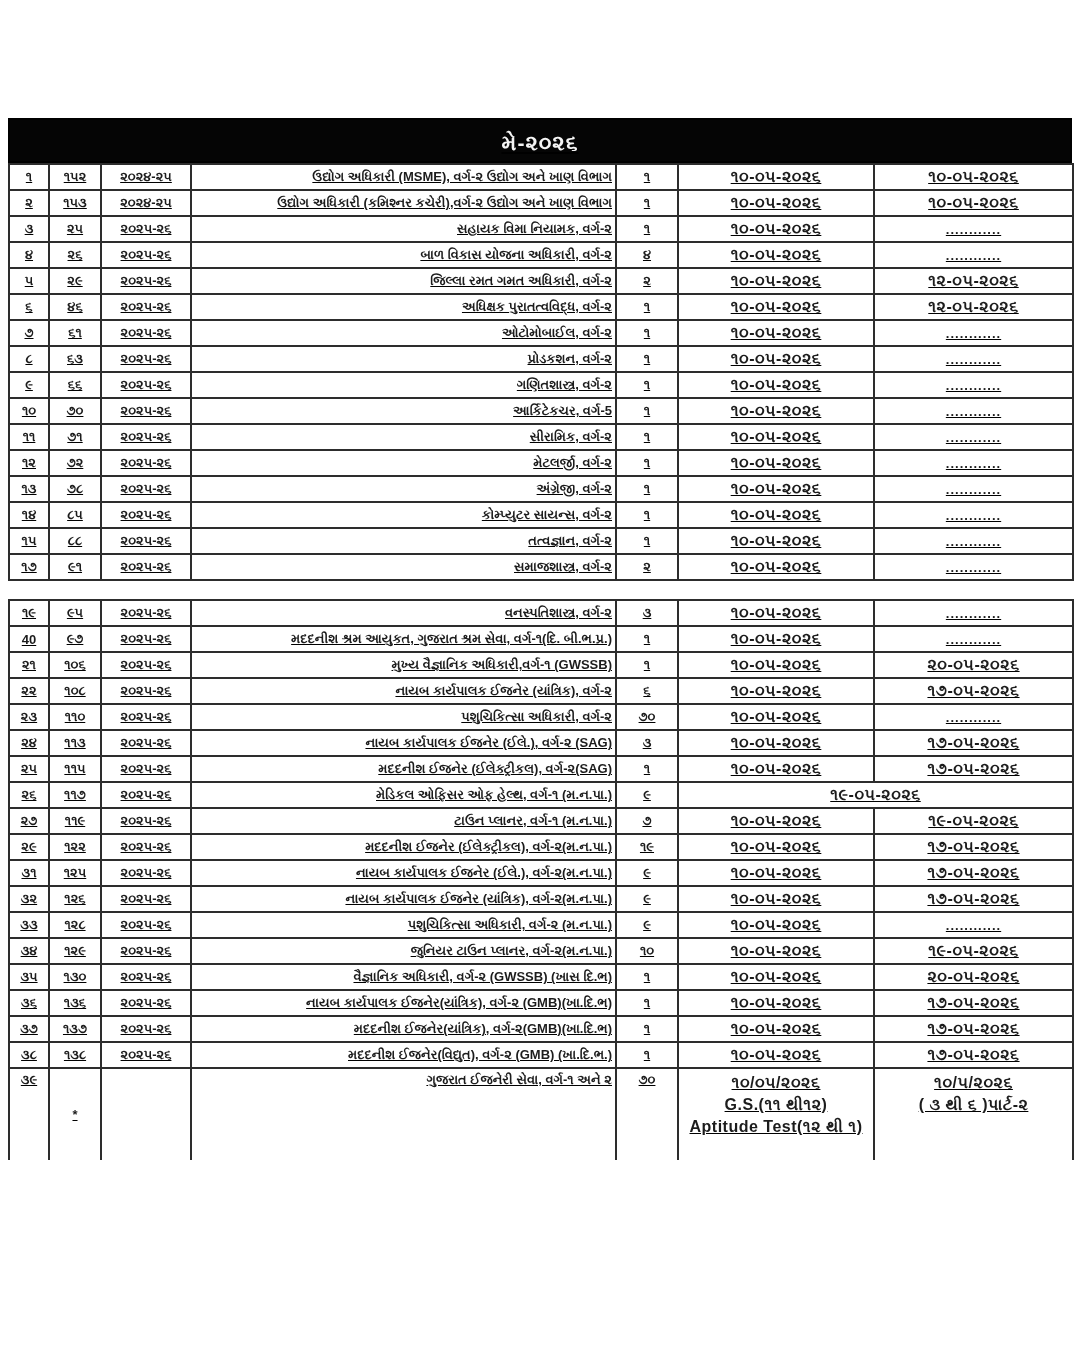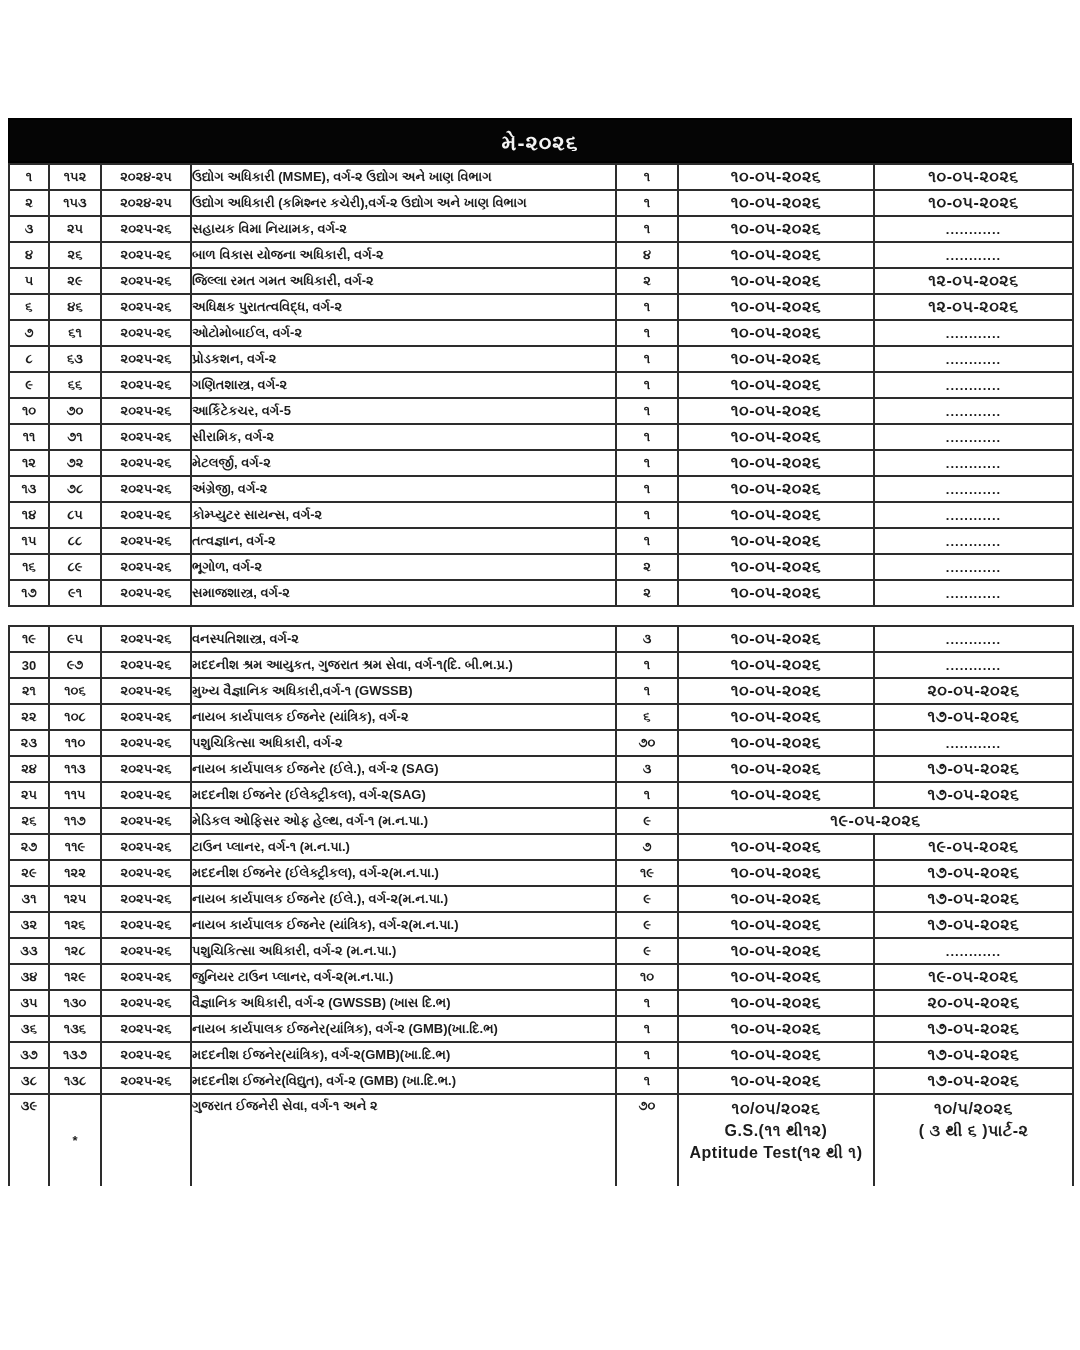--- a/index.html
+++ b/index.html
@@ -1,39 +1,39 @@
 <!DOCTYPE html>
 <html><head>
 <meta charset="utf-8">
 <style>
   html,body{margin:0;padding:0;}
   body{
     width:1080px;height:1350px;background:#ffffff;position:relative;
     font-family:"Liberation Sans", sans-serif;
     -webkit-font-smoothing:antialiased;
   }
-  .sheet{position:absolute;left:8px;top:118px;width:1064px;}
+  .sheet{position:absolute;left:8px;top:118px;width:1064px;text-decoration:underline;}
   .title-bar{
     background:#050505;color:#f5f5f5;height:45px;line-height:45px;
     text-align:center;font-size:21px;font-weight:bold;letter-spacing:1px;
     border:2px solid #000;box-sizing:border-box;
   }
   table.sched{
     border-collapse:collapse;table-layout:fixed;width:1064px;
     background:#fff;
   }
   table.sched.second{margin-top:18px;}
   col.c1{width:40px;} col.c2{width:52px;} col.c3{width:90px;}
   col.c4{width:425px;} col.c5{width:62px;} col.c6{width:196px;} col.c7{width:199px;}
   td{
     border:2px solid #2d2d2d;height:24px;padding:0 3px;
     font-size:13px;color:#1c1c1c;overflow:hidden;white-space:nowrap;
     text-align:center;vertical-align:middle;font-weight:600;
   }
-  td.c-post{text-align:left;padding-left:0;}
+  td.c-post{text-align:right;padding-left:0;}
   td.c-num{font-weight:700;font-size:13px;}
   td.c-date{font-weight:700;font-size:16px;letter-spacing:0.5px;}
   td.c-dash{font-weight:900;font-size:13px;letter-spacing:1px;}
   tr.special td{height:88px;vertical-align:top;padding-top:3px;}
   tr.special td.mid{vertical-align:middle;padding-top:0;}
   tr.special td .line{line-height:22px;font-weight:700;}
   table.sched.second tr:last-child td{border-bottom:none;}
 </style>
 </head>
 <body>
@@ -181,29 +181,20 @@
         <tr>
           <td class="c-num">૧૫</td>
           <td class="c-num">૮૮</td>
           <td class="c-num">૨૦૨૫-૨૬</td>
           <td class="c-post">તત્વજ્ઞાન, વર્ગ-૨</td>
           <td class="c-num">૧</td>
           <td class="c-date">૧૦-૦૫-૨૦૨૬</td>
           <td class="c-dash">............</td>
         </tr>
         <tr>
-          <td class="c-num">૧૬</td>
-          <td class="c-num">૮૯</td>
-          <td class="c-num">૨૦૨૫-૨૬</td>
-          <td class="c-post">ભૂગોળ, વર્ગ-૨</td>
-          <td class="c-num">૨</td>
-          <td class="c-date">૧૦-૦૫-૨૦૨૬</td>
-          <td class="c-dash">............</td>
-        </tr>
-        <tr>
           <td class="c-num">૧૭</td>
           <td class="c-num">૯૧</td>
           <td class="c-num">૨૦૨૫-૨૬</td>
           <td class="c-post">સમાજશાસ્ત્ર, વર્ગ-૨</td>
           <td class="c-num">૨</td>
           <td class="c-date">૧૦-૦૫-૨૦૨૬</td>
           <td class="c-dash">............</td>
         </tr>
       </tbody>
   </table>
@@ -222,21 +213,21 @@
         <tr>
           <td class="c-num">૧૯</td>
           <td class="c-num">૯૫</td>
           <td class="c-num">૨૦૨૫-૨૬</td>
           <td class="c-post">વનસ્પતિશાસ્ત્ર, વર્ગ-૨</td>
           <td class="c-num">૩</td>
           <td class="c-date">૧૦-૦૫-૨૦૨૬</td>
           <td class="c-dash">............</td>
         </tr>
         <tr>
-          <td class="c-num">30</td>
+          <td class="c-num">40</td>
           <td class="c-num">૯૭</td>
           <td class="c-num">૨૦૨૫-૨૬</td>
           <td class="c-post">મદદનીશ શ્રમ આયુકત, ગુજરાત શ્રમ સેવા, વર્ગ-૧(દિ. બી.ભ.પ્ર.)</td>
           <td class="c-num">૧</td>
           <td class="c-date">૧૦-૦૫-૨૦૨૬</td>
           <td class="c-dash">............</td>
         </tr>
         <tr>
           <td class="c-num">૨૧</td>
           <td class="c-num">૧૦૬</td>

